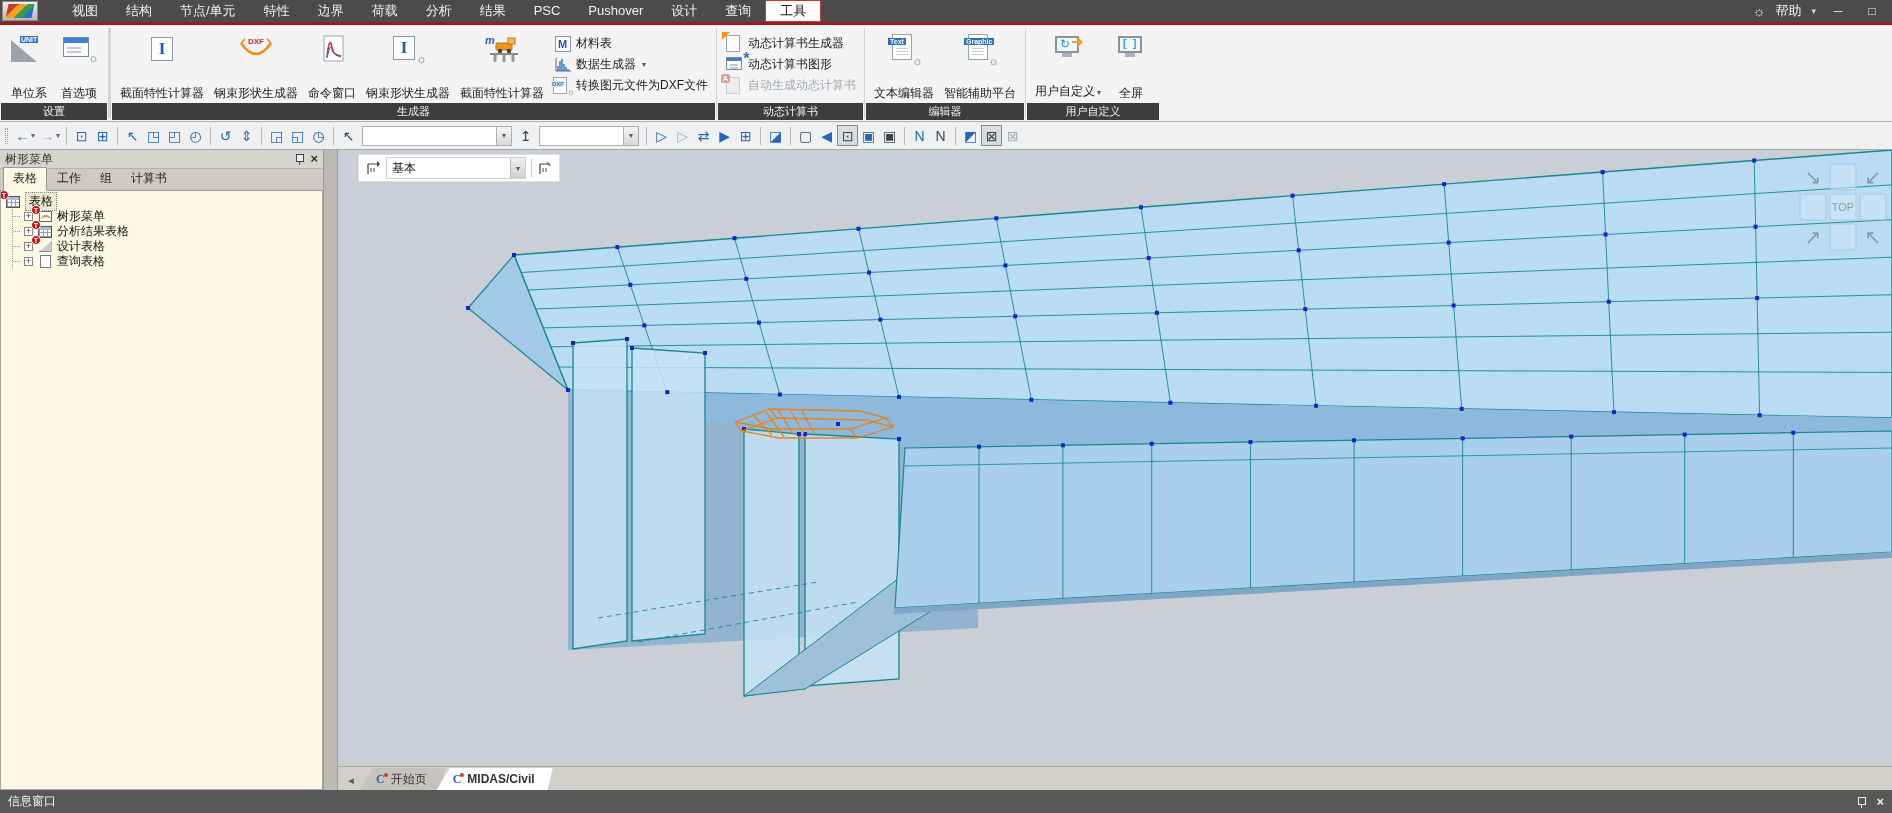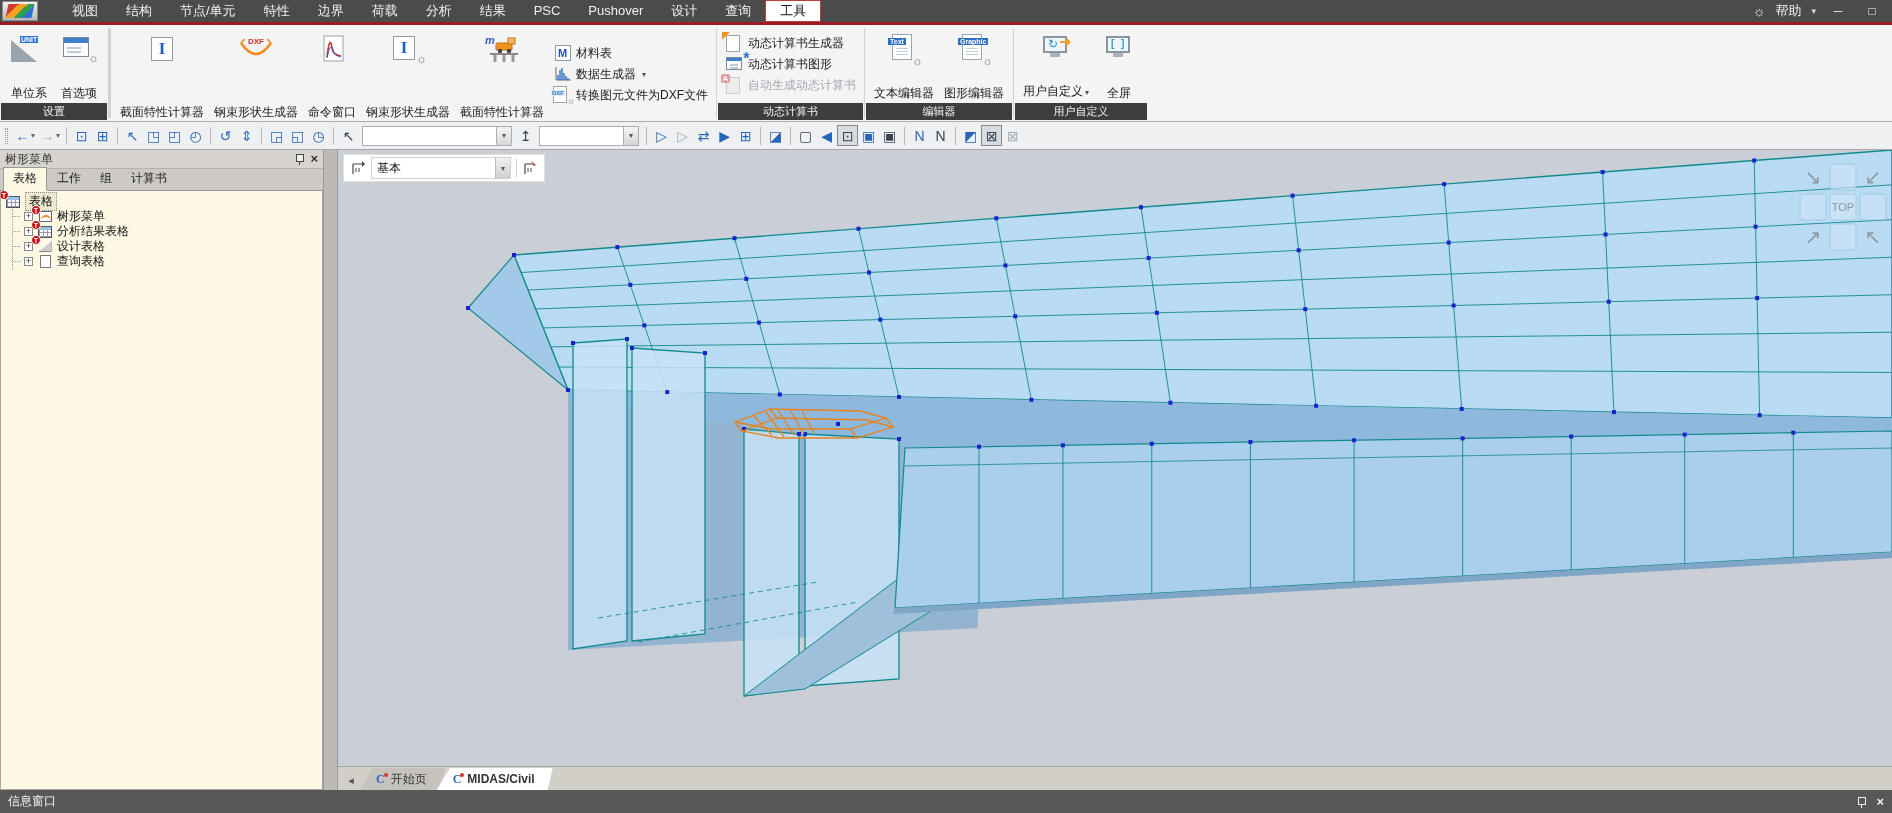--- a/index.html
+++ b/index.html
@@ -102,21 +102,21 @@
 .tkids { margin-left:7px; border-left:1px dotted #999; }
 .tkids .trow { margin-left:0; }
 .tline { width:7px; height:1px; border-top:1px dotted #999; flex:none; }
 .exp { width:9px; height:9px; border:1px solid #888; background:#fff; font-size:9px; line-height:7px; text-align:center; color:#333; flex:none; }
 .splitter { width:14px; flex:none; background:#bdbab5; border-right:1px solid #9a9a9a; }
 
 
 .vpcol { flex:1; display:flex; flex-direction:column; min-width:0; }
 .vcanvas { position:relative; height:616px; flex:none; overflow:hidden; background:#caced6; }
 #deck { display:block; }
-.vtoolbar { position:absolute; left:5px; top:4px; height:28px; background:#fff; border:1px solid #e0e0e0; display:flex; align-items:center; padding:0 6px; gap:5px; }
+.vtoolbar { position:absolute; left:20px; top:4px; height:28px; background:#fff; border:1px solid #e0e0e0; display:flex; align-items:center; padding:0 6px; gap:5px; }
 .vcombo { width:140px; height:22px; background:#fff; border:1px solid #d0d0d0; display:flex; align-items:center; }
 .vcombo .val { flex:1; font-size:12px; padding:0 5px; color:#111; }
 .vcombo .btn { width:15px; height:20px; background:linear-gradient(#f0f0f0,#cfcfcf); border-left:1px solid #bbb; font-size:8px; color:#555; display:flex; align-items:center; justify-content:center; }
 .vsep { width:1px; height:18px; background:#ccc; }
 
 
 .btabs { height:24px; background:#d2cec8; border-top:1px solid #a9a6a1; display:flex; align-items:flex-end; padding-left:4px; flex:none; }
 .nav-left { width:18px; height:20px; display:flex; align-items:center; justify-content:center; color:#555; font-size:11px; }
 .btab { height:22px; display:flex; align-items:center; gap:6px; padding:0 18px 0 16px; font-size:12px; color:#333; background:#c6c2bc; clip-path:polygon(13px 0,100% 0,calc(100% - 5px) 100%,0 100%); margin-right:-8px; }
 .btab.active { background:#fff; font-weight:bold; position:relative; z-index:2; }
@@ -264,20 +264,21 @@
               <span class="caret">▾</span>
             </div>
             <div class="srow">
               <span class="sic ric-box">
                 <span class="ic-rel" style="width:20px;height:18px"><span class="ic-page sm"></span><span class="ov-dxf">DXF</span><span class="ov-gear" style="font-size:9px;right:-3px;bottom:-2px">☼</span></span>
               </span>
               <span>转换图元文件为DXF文件</span>
             </div>
           </div>
         </div>
+        <div class="rgroup-label">生成器</div>
       </div>
       <div class="gsep"></div>
       <div class="rgroup">
         <div class="rgroup-content">
           <div class="rsmall">
             <div class="srow">
               <span class="sic ric-box">
                 <span class="ic-rel" style="width:18px;height:18px"><span class="ic-page sm"></span><span class="ov-corner"></span></span>
               </span>
               <span>动态计算书生成器</span>
@@ -308,21 +309,21 @@
               </span>
             </div>
             <div class="rlab"><span>文本编辑器</span></div>
           </div>
           <div class="rbig">
             <div class="ric">
               <span class="ric-box">
                 <span class="ic-rel" style="width:30px;height:30px"><span class="ic-page lg"></span><span class="ov-band">Graphic</span><span class="ov-gear">☼</span></span>
               </span>
             </div>
-            <div class="rlab"><span>图形编辑器</span></div>
+            <div class="rlab"><span>智能辅助平台</span></div>
           </div>
         </div>
         <div class="rgroup-label">编辑器</div>
       </div>
       <div class="gsep"></div>
       <div class="rgroup">
         <div class="rgroup-content">
           <div class="rbig">
             <div class="ric">
               <span class="ric-box">

